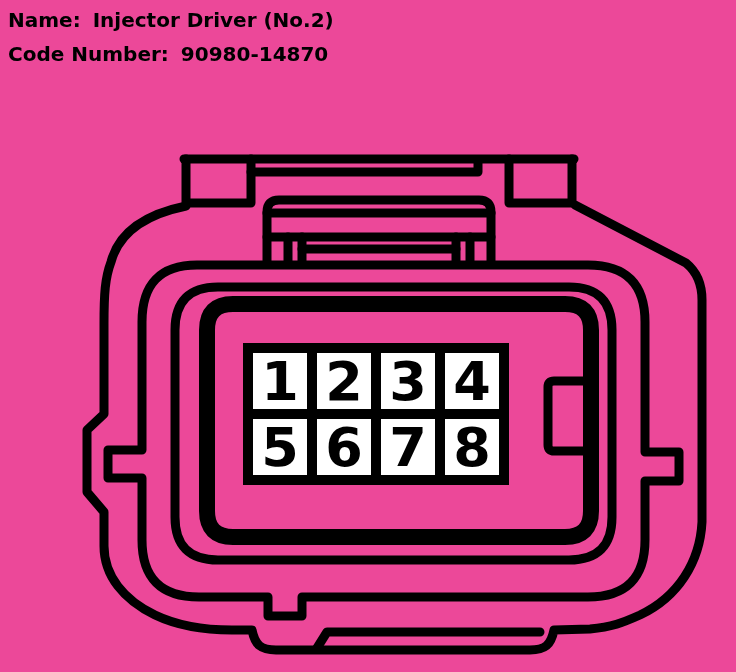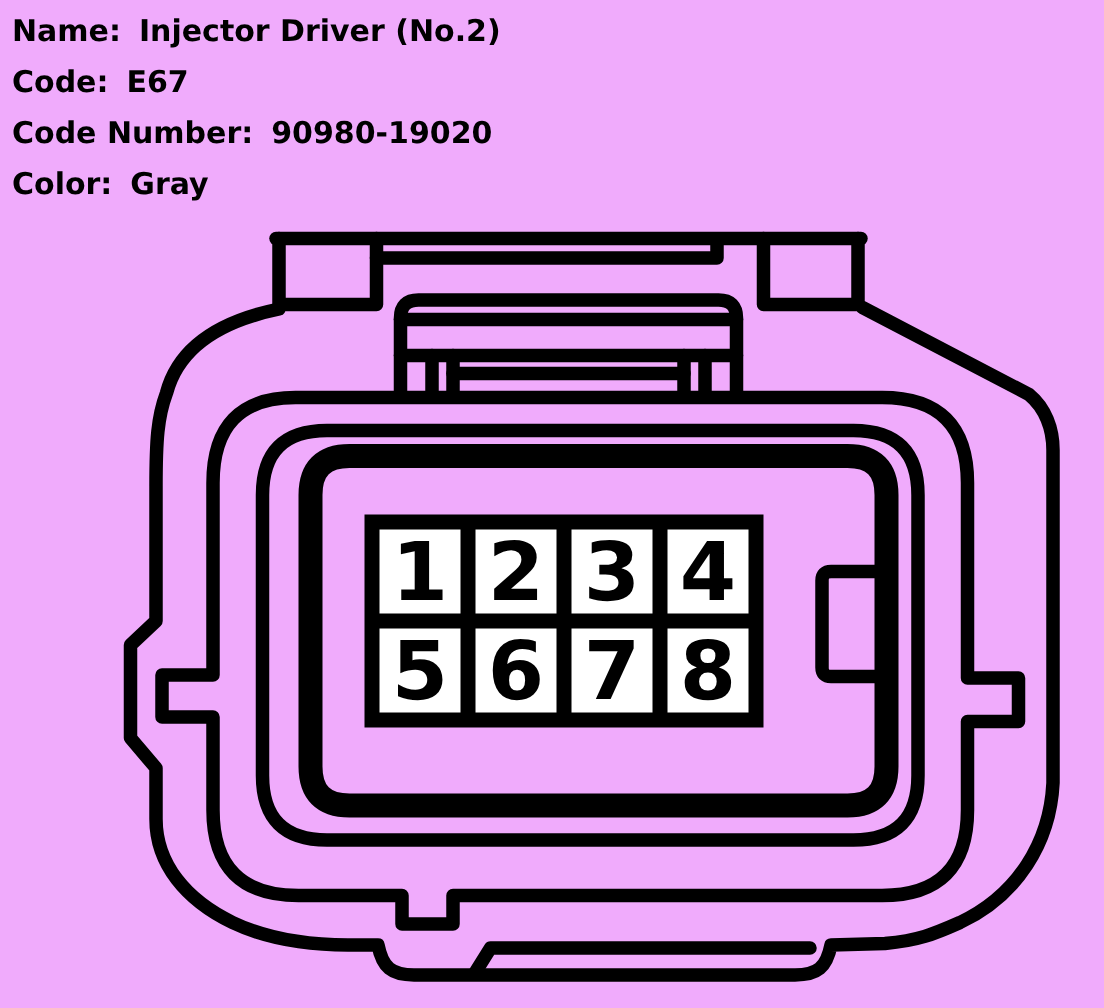--- a/index.html
+++ b/index.html
@@ -4,21 +4,21 @@
 <style>
   html, body {
     margin: 0;
     padding: 0;
     background: #ffffff;
   }
   .page {
     position: relative;
     width: 736px;
     height: 672px;
-    background: #f0abfc;
+    background: #ec4899;
     overflow: hidden;
     font-family: "DejaVu Sans", "Liberation Sans", sans-serif;
   }
   .header {
     position: absolute;
     top: 3px;
     left: 8px;
   }
   .header .field {
     font-size: 20px;
@@ -67,23 +67,21 @@
     text-anchor: middle;
   }
 </style>
 </head>
 <body>
 
 <div class="page">
 
   <div class="header">
     <div class="field"><span class="label">Name:</span><span class="value">Injector Driver (No.2)</span></div>
-    <div class="field"><span class="label">Code:</span><span class="value">E67</span></div>
-    <div class="field"><span class="label">Code Number:</span><span class="value">90980-19020</span></div>
-    <div class="field"><span class="label">Color:</span><span class="value">Gray</span></div>
+    <div class="field"><span class="label">Code Number:</span><span class="value">90980-14870</span></div>
   </div>
 
   <svg class="diagram-svg" width="736" height="672" viewBox="0 0 736 672">
 
     <path class="line" d="
       M 186 206
       C 152 213, 120 228, 111 262
       C 105 278, 104 294, 104 324
       L 104 414 L 87 430 L 87 492 L 104 512 L 104 546
       C 104 576, 124 600, 155 615

